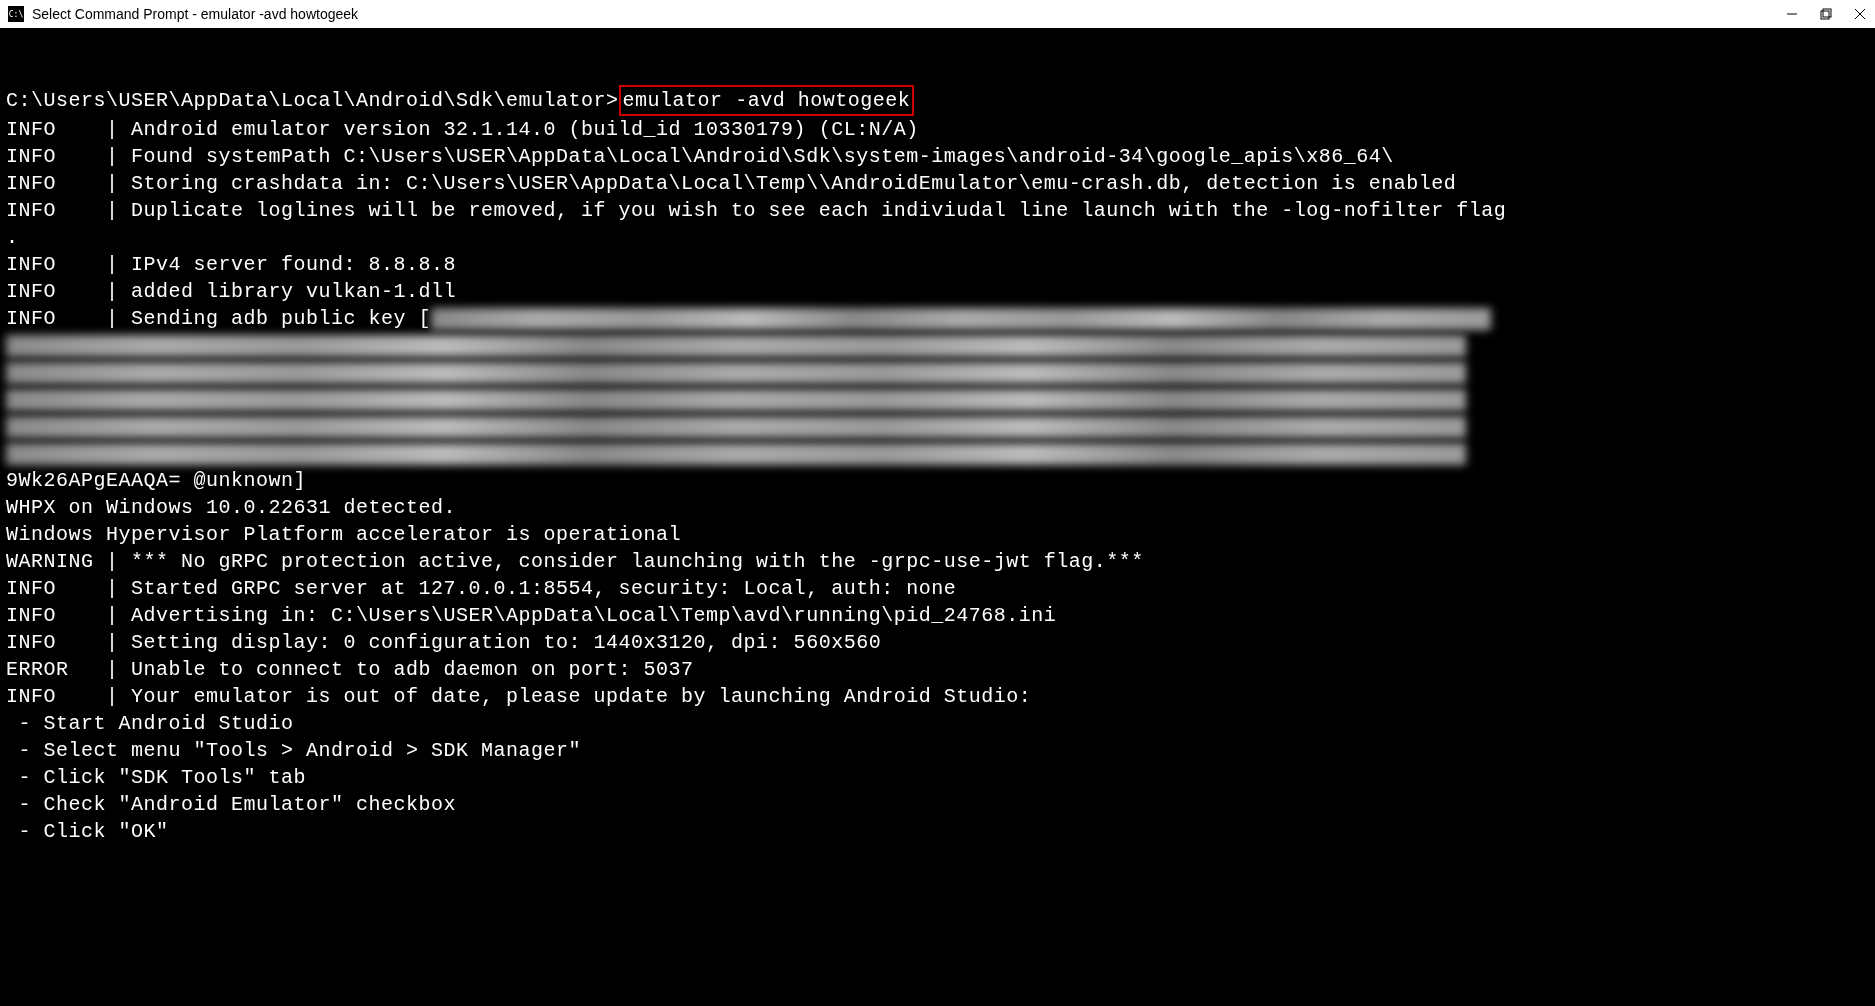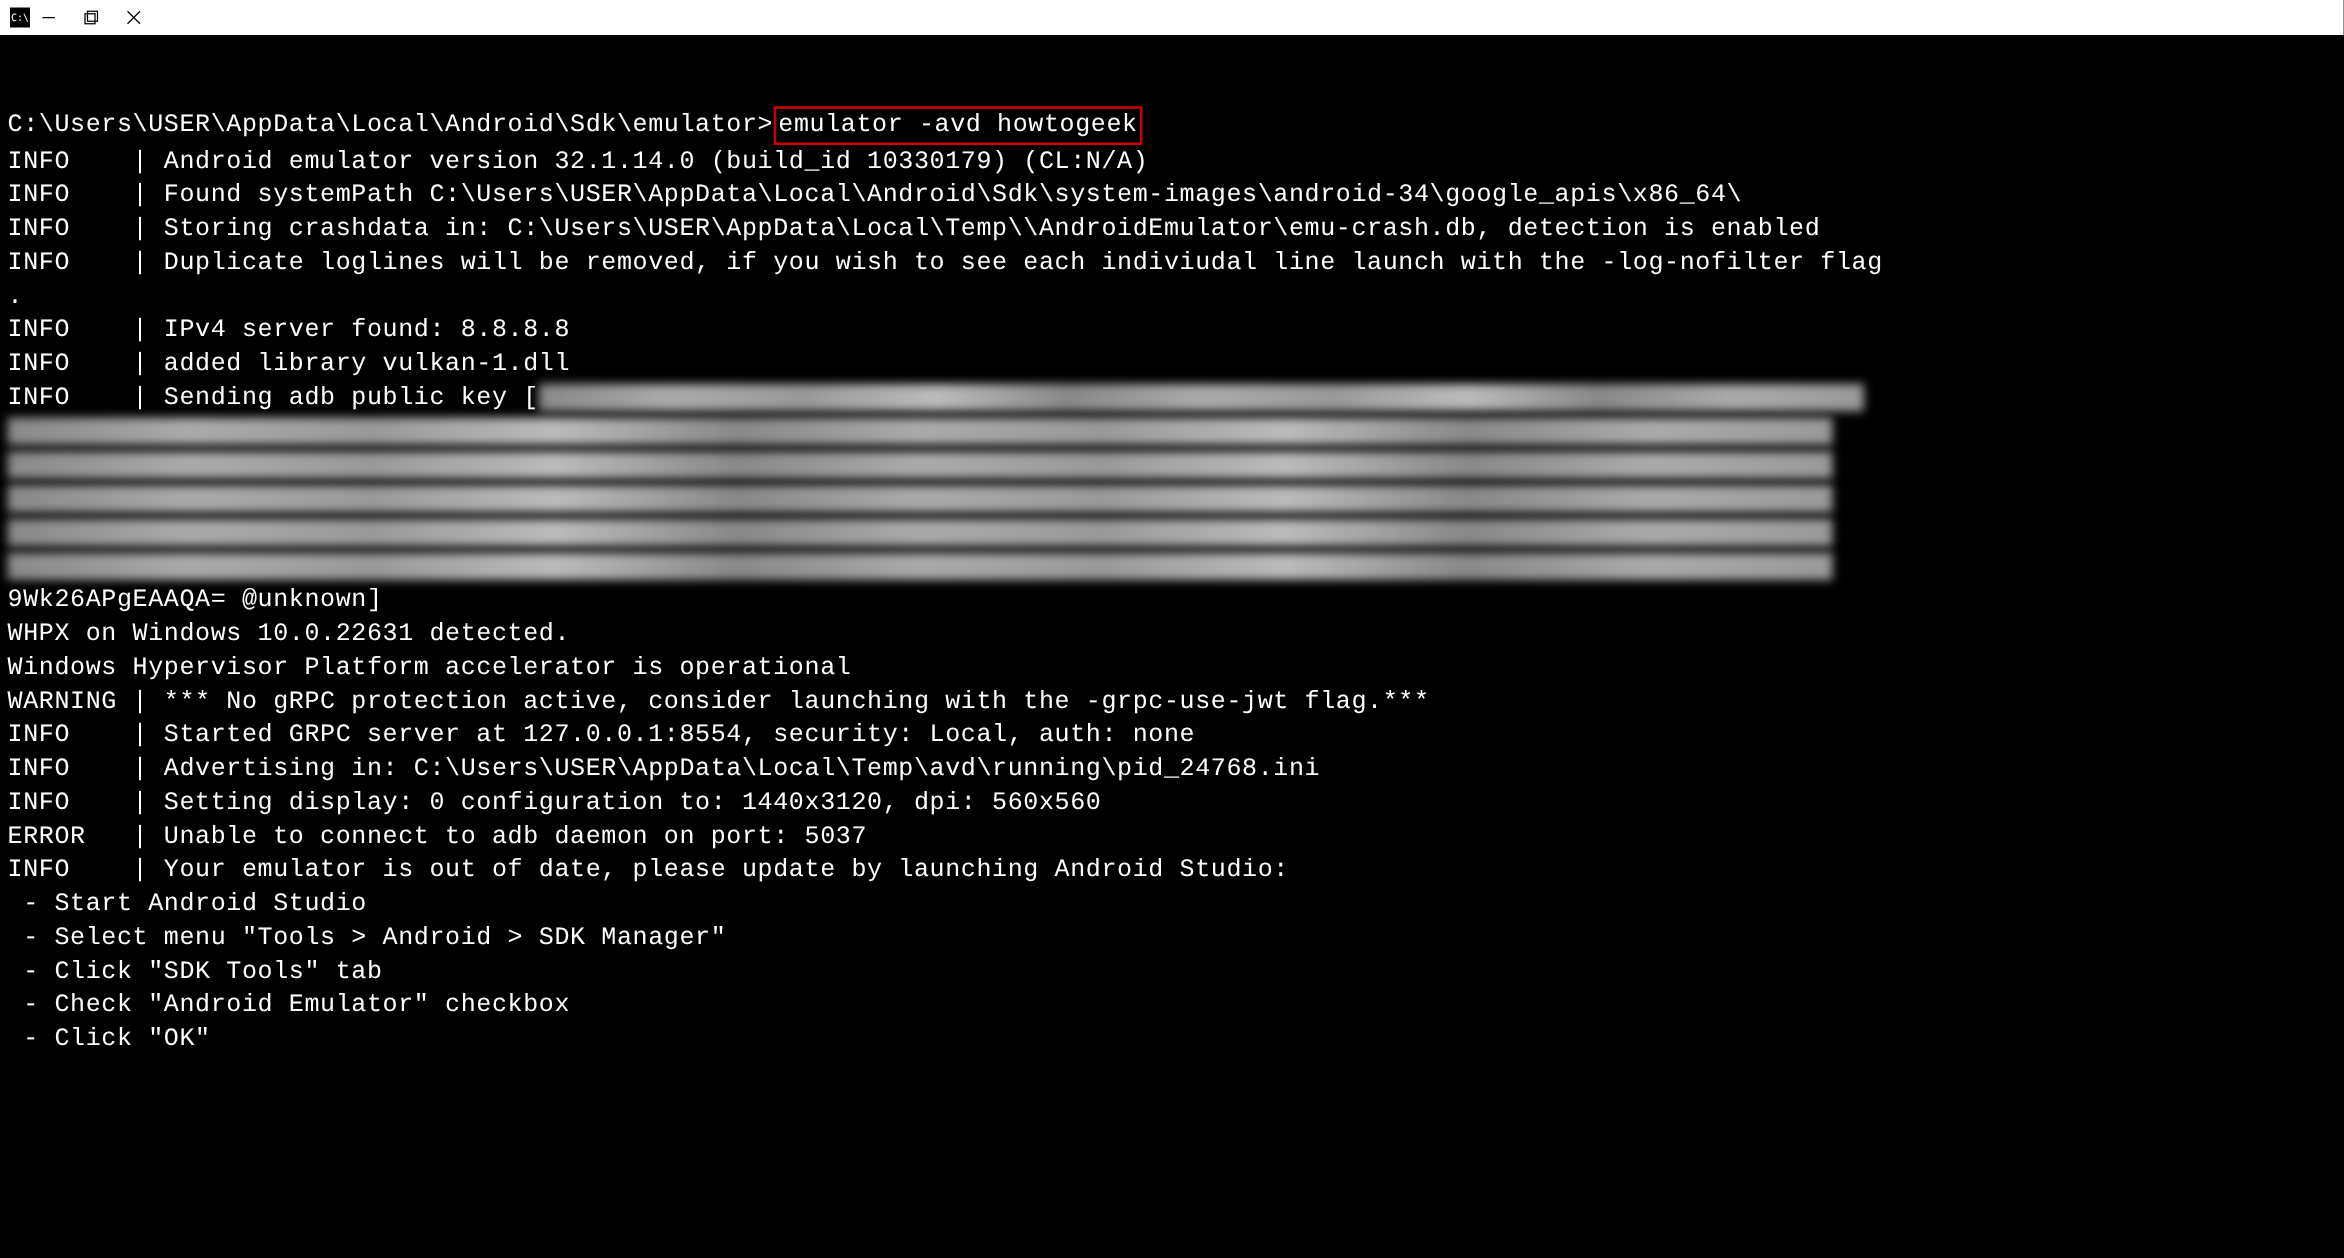--- a/index.html
+++ b/index.html
@@ -73,20 +73,21 @@
       vertical-align: middle;
     }
   </style>
 </head>
 <body>
 
 <div class="titlebar">
   <div class="titlebar-icon">
     <span>C:\</span>
   </div>
+  <div class="titlebar-text">Select Command Prompt - emulator  -avd howtogeek</div>
   <div class="window-controls">
     <div class="window-control">
       <svg width="12" height="12" viewBox="0 0 12 12">
           <line x1="1" y1="6" x2="11" y2="6" stroke="#000" stroke-width="1"></line>
         </svg>
     </div>
     <div class="window-control">
       <svg width="12" height="12" viewBox="0 0 12 12">
           <rect x="1" y="3" width="8" height="8" fill="none" stroke="#000" stroke-width="1"></rect>
           <rect x="3" y="1" width="8" height="8" fill="none" stroke="#000" stroke-width="1"></rect>

